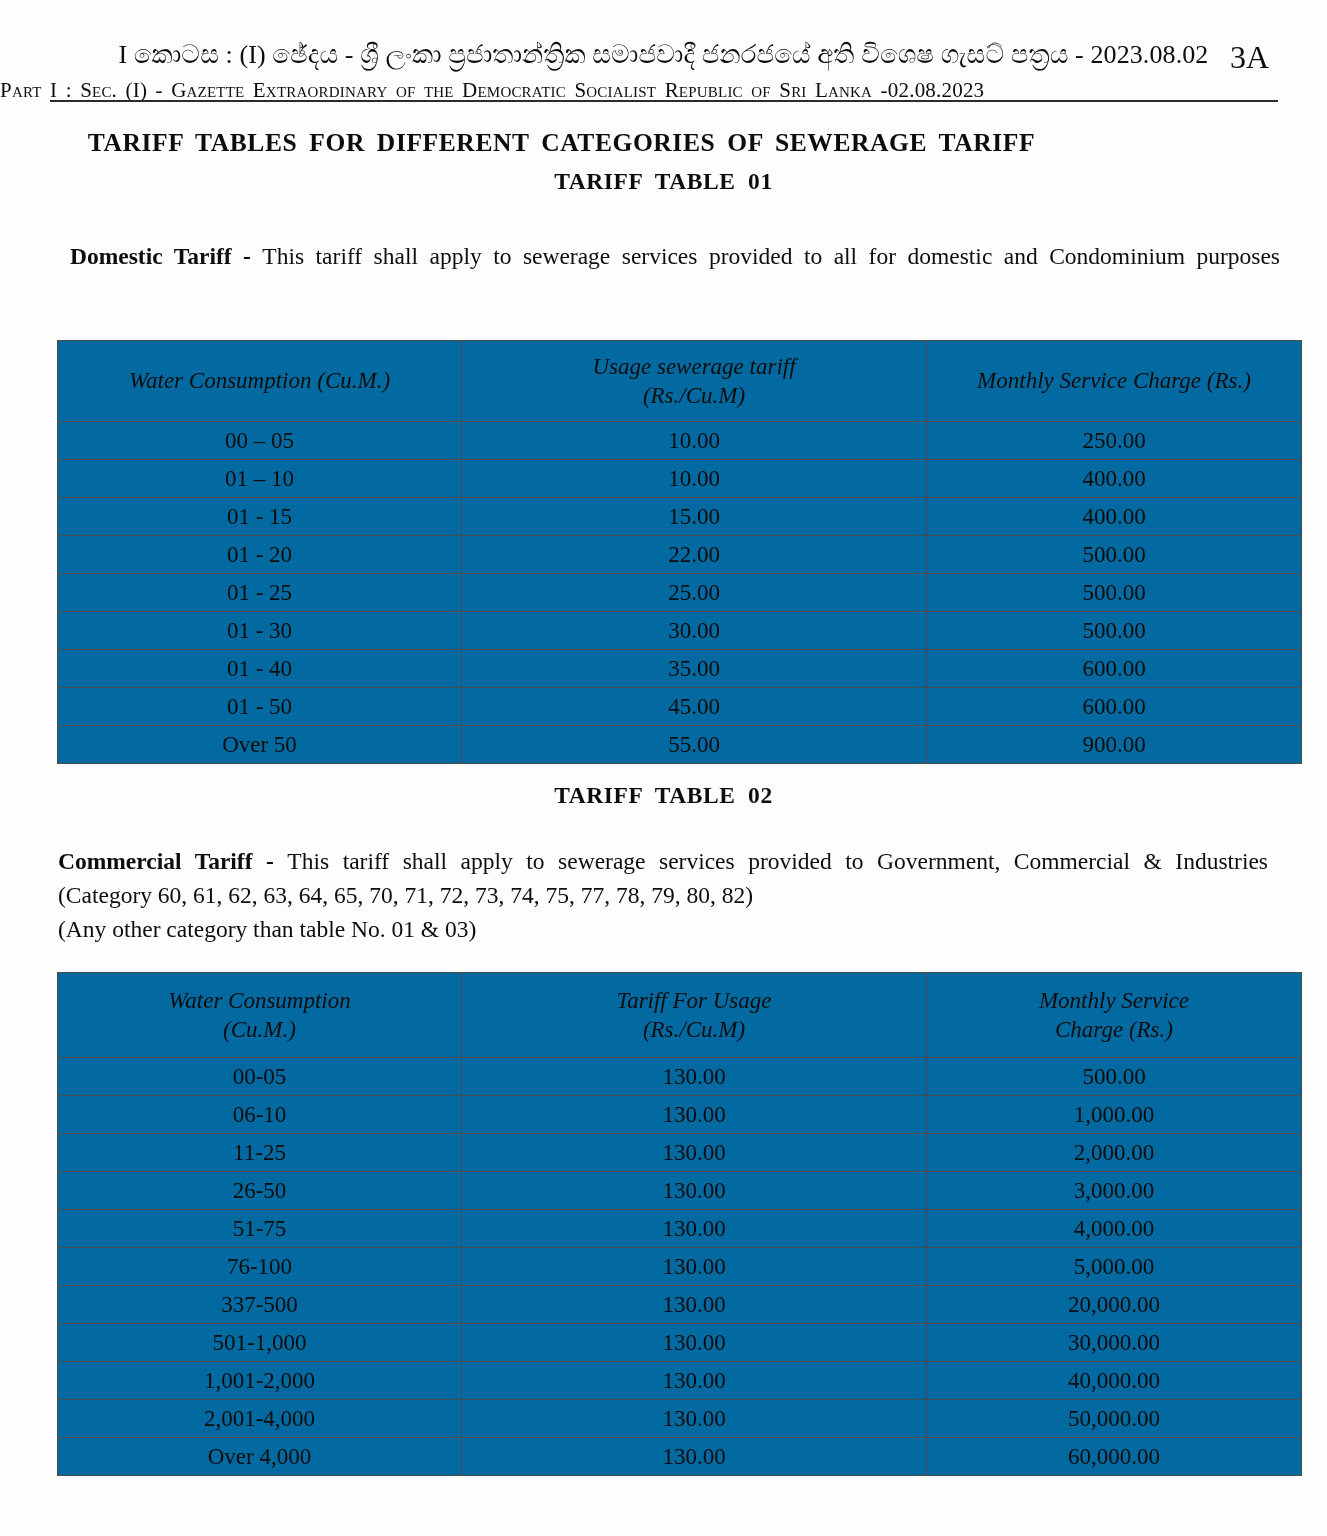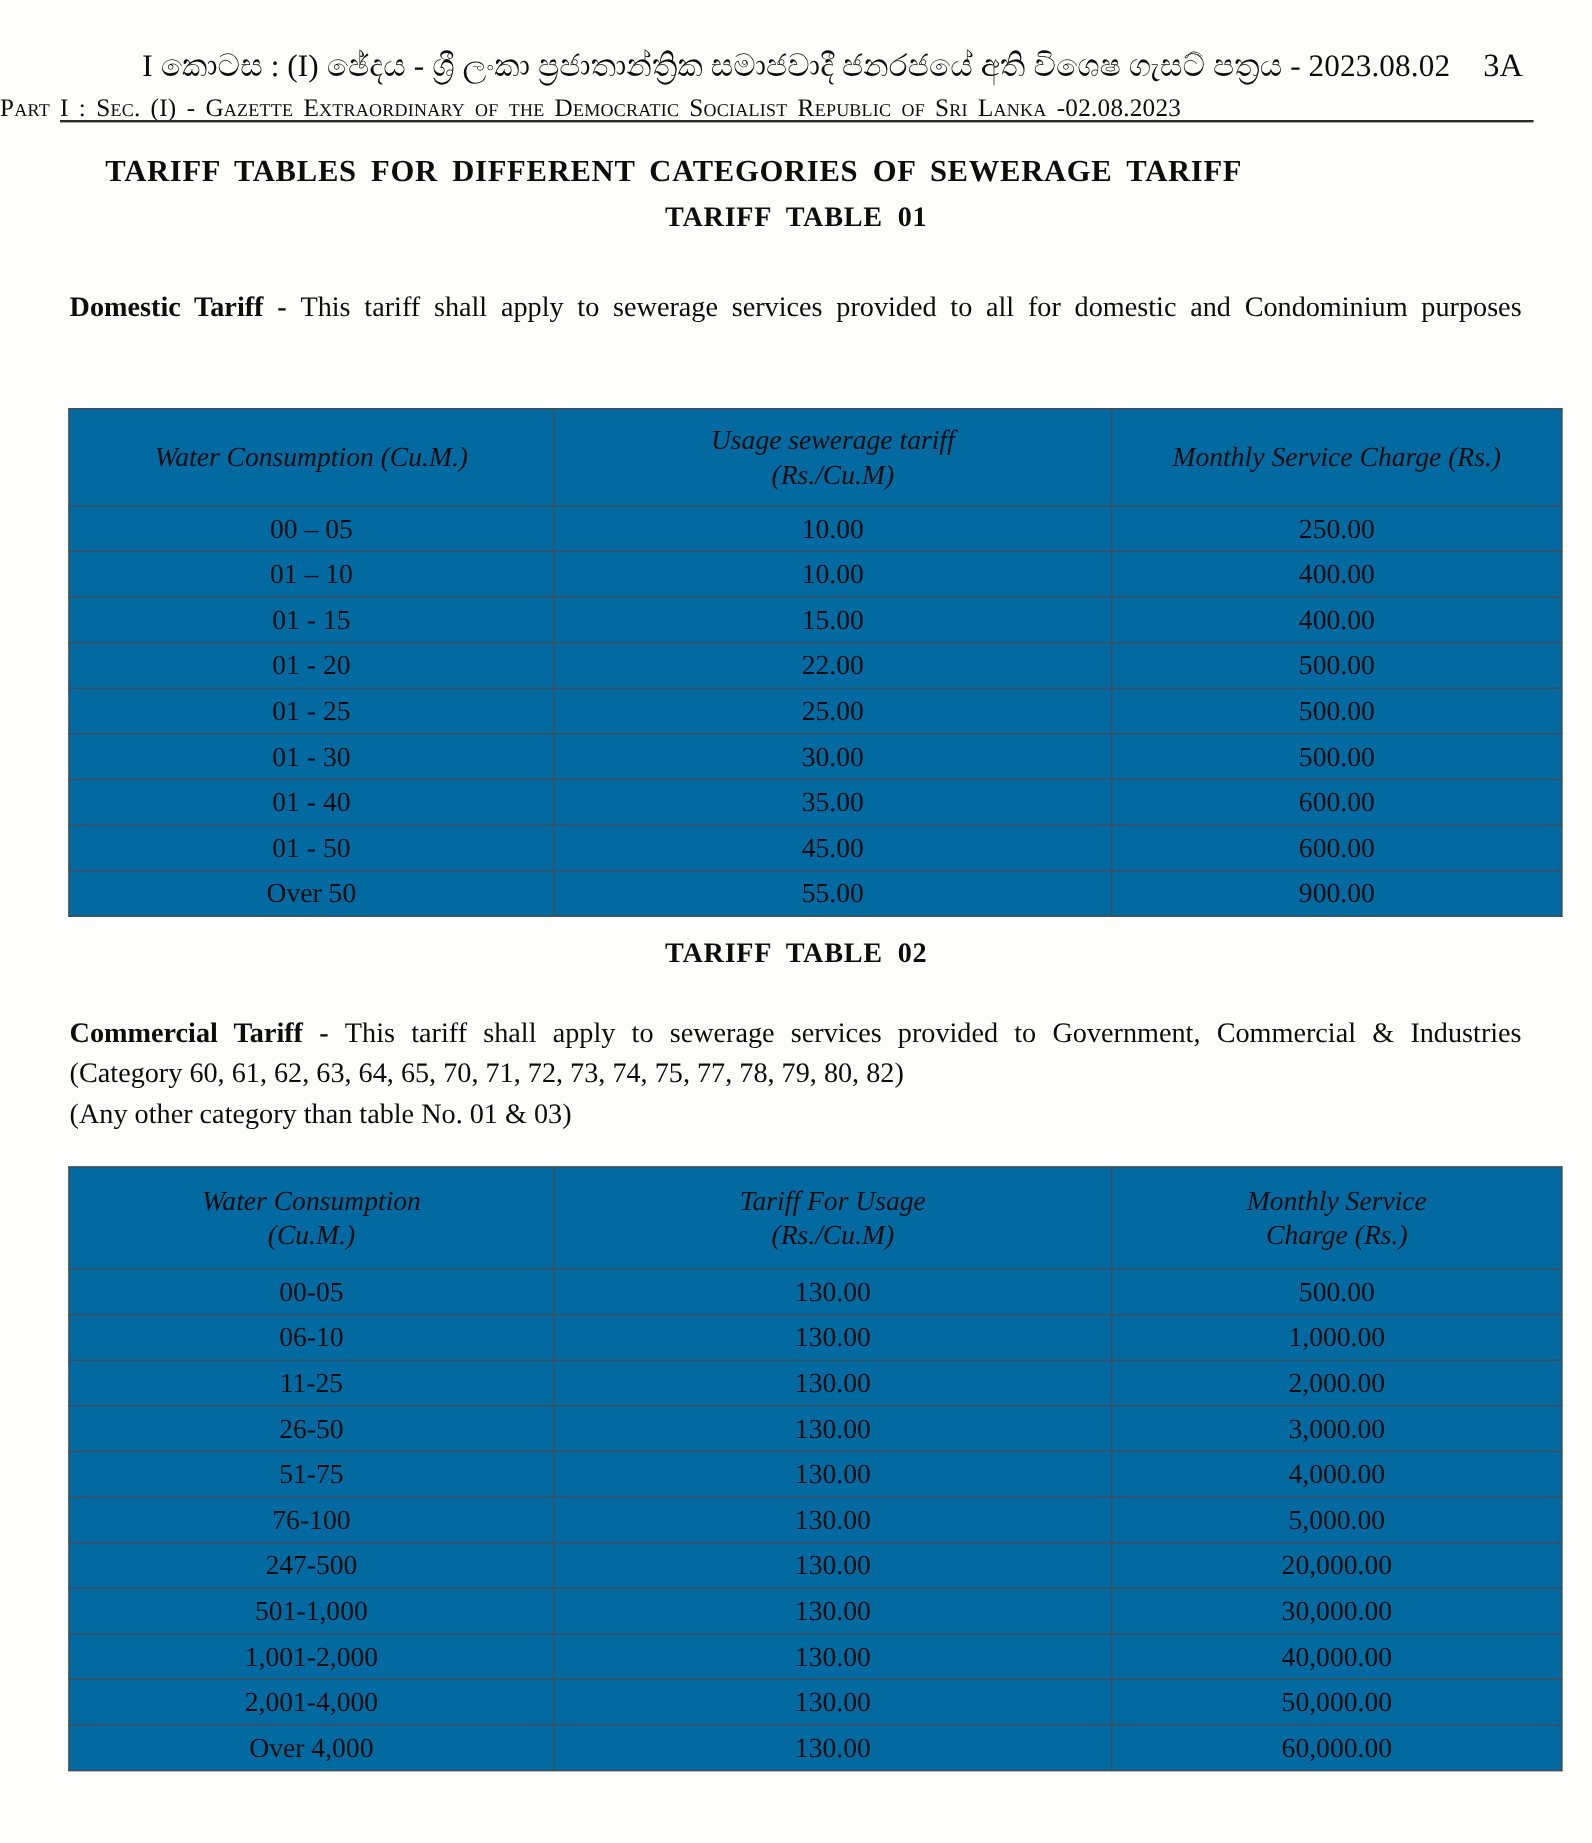--- a/index.html
+++ b/index.html
@@ -47,21 +47,21 @@
   }
   .smallcaps {
     font-variant: small-caps;
     font-size: 21px;
     letter-spacing: 0.2px;
   }
   .page-no {
     position: absolute;
     right: 58px;
     top: 40px;
-    font-size: 27px;
+    font-size: 32px;
     line-height: 1.1;
   }
   .mast-rule {
     position: absolute;
     left: 50px;
     top: 100px;
     width: 1228px;
     height: 0;
     border-top: 2.4px solid #2b2b2b;
   }
@@ -105,21 +105,21 @@
   .para {
     position: absolute;
     font-size: 23.5px;
     line-height: 1.44;
     text-align: justify;
   }
   .para .lead {
     font-weight: bold;
   }
   .para-1 {
-    left: 58px;
+    left: 70px;
     top: 240px;
     width: 1210px;
   }
   .para-2 {
     left: 58px;
     top: 845px;
     width: 1210px;
   }
   .para-line {
     display: block;
@@ -319,21 +319,21 @@
           <td>51-75</td>
           <td>130.00</td>
           <td>4,000.00</td>
         </tr>
       <tr>
           <td>76-100</td>
           <td>130.00</td>
           <td>5,000.00</td>
         </tr>
       <tr>
-          <td>247-500</td>
+          <td>337-500</td>
           <td>130.00</td>
           <td>20,000.00</td>
         </tr>
       <tr>
           <td>501-1,000</td>
           <td>130.00</td>
           <td>30,000.00</td>
         </tr>
       <tr>
           <td>1,001-2,000</td>

